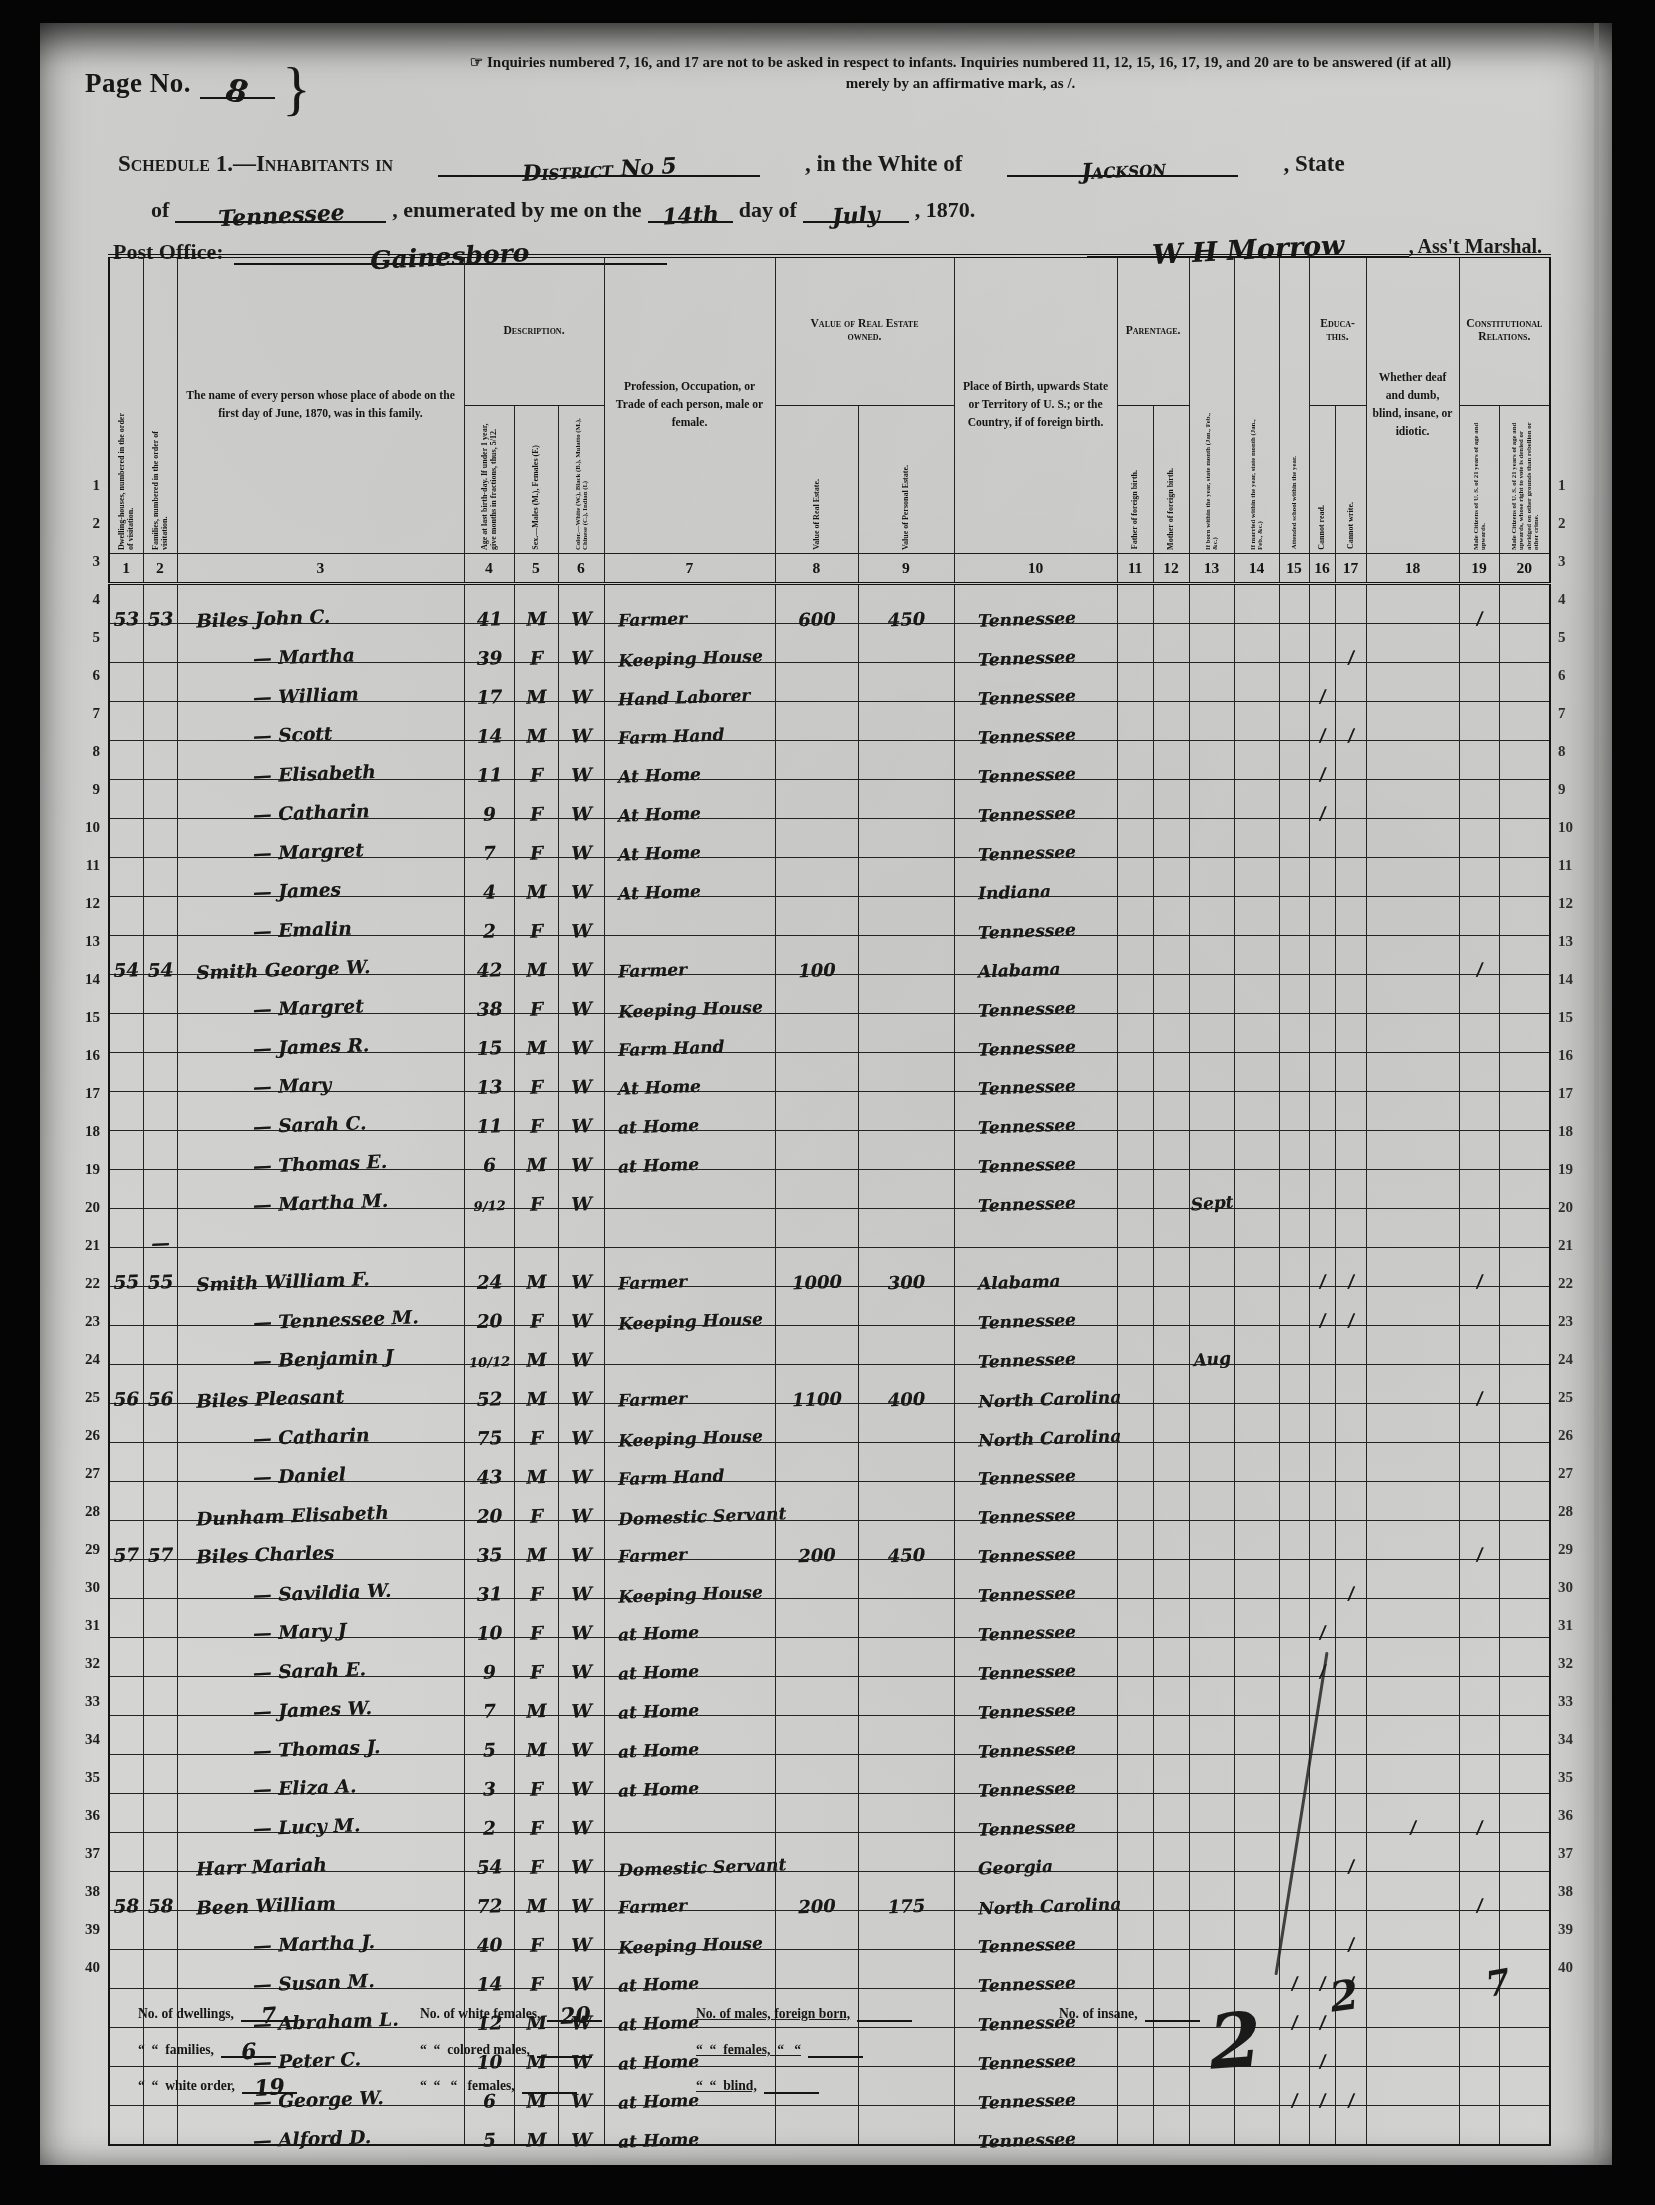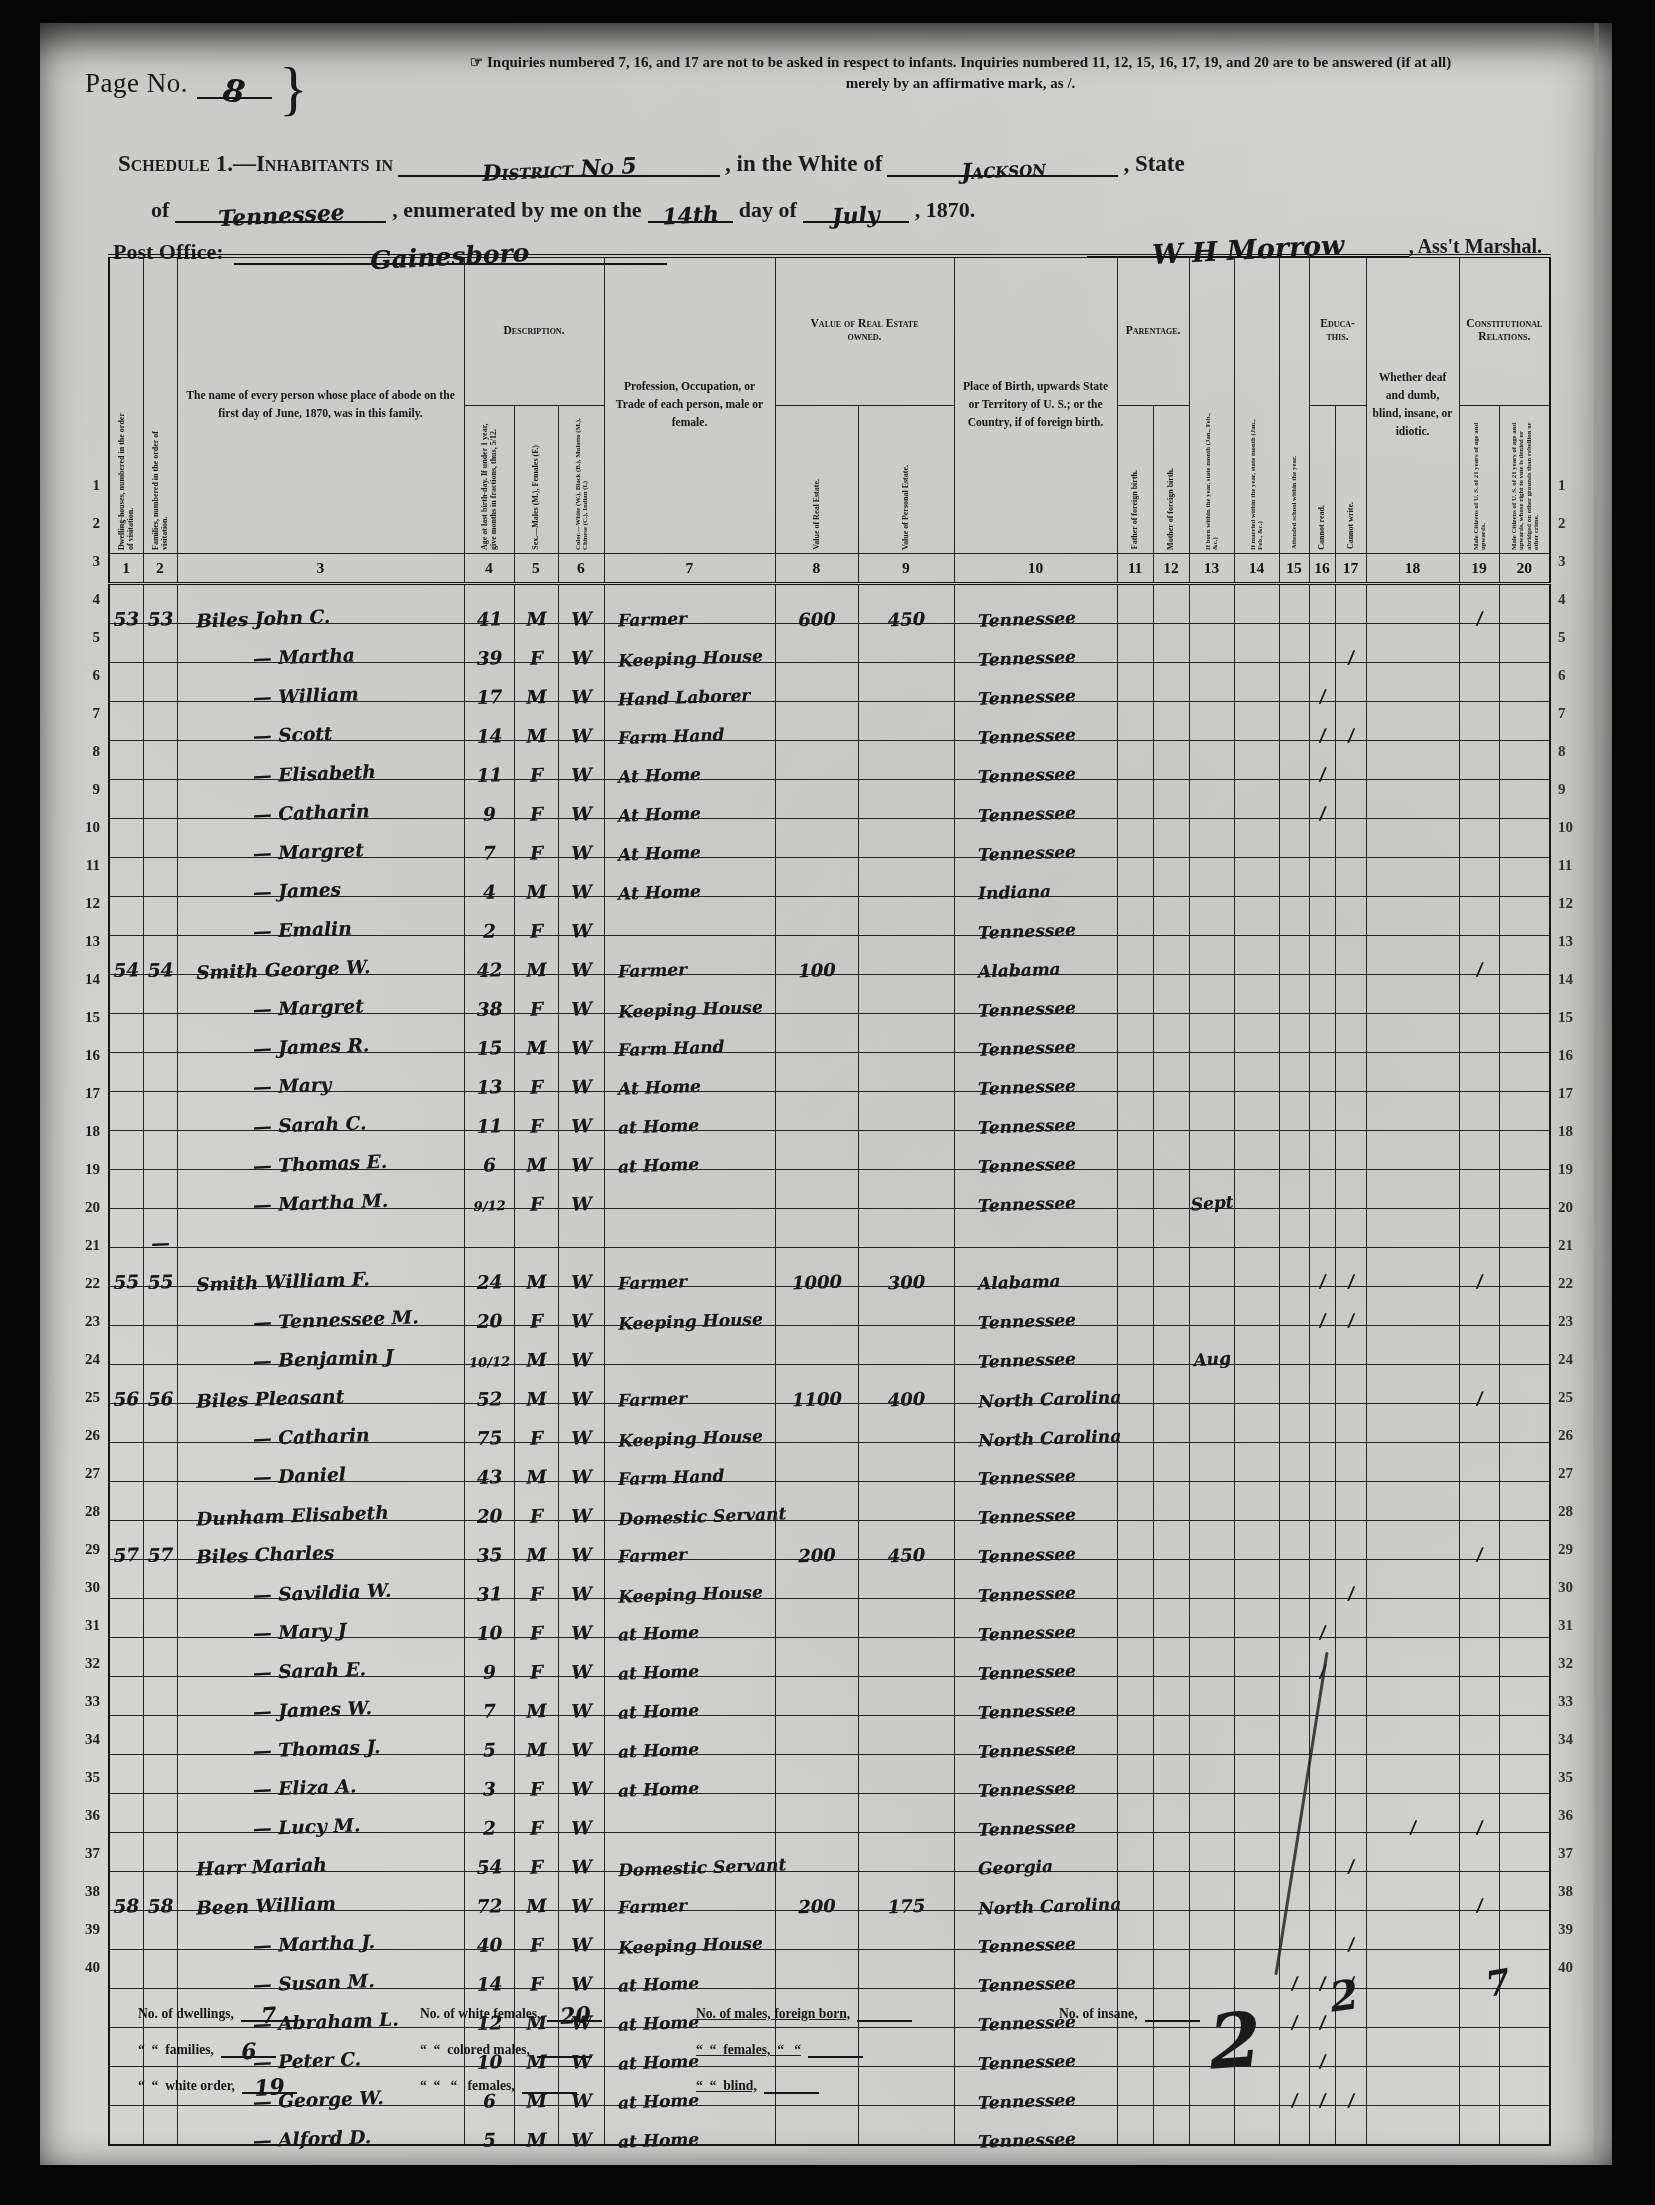--- a/index.html
+++ b/index.html
@@ -18,29 +18,29 @@
   .edge-strip{position:absolute;right:13px;top:0;width:5px;height:100%;background:#8a8a88;opacity:.35;}
 
   
   .printed{color:#171717;}
   .hw{font-family:"DejaVu Serif",serif;font-style:italic;font-weight:600;color:#191819;
       display:inline-block;transform:rotate(-1.5deg);text-shadow:0 0 0.5px rgba(25,25,25,.45);}
 
   
   .hdr{position:absolute;left:0;top:0;width:100%;}
   .pageno-row{position:absolute;left:45px;top:40px;display:flex;align-items:flex-end;}
-  .pageno-label{font-weight:400;font-size:27px;letter-spacing:0.5px;}
+  .pageno-label{font-weight:700;font-size:27px;letter-spacing:0.5px;}
   .pageno-blank{display:inline-flex;justify-content:center;align-items:flex-end;width:75px;
                 border-bottom:2.5px solid #161616;margin-left:9px;}
   .pageno-blank .hw{font-size:31px;line-height:.7;transform:rotate(8deg) translateY(6px);}
   .brace{font-size:60px;font-weight:400;line-height:.6;margin-left:7px;transform:translateY(7px);}
   .instructions{position:absolute;left:322px;top:29px;width:1197px;text-align:center;
                 font-weight:700;font-size:15px;line-height:1.45;white-space:pre-line;}
   .sched-line{position:absolute;left:78px;top:128px;width:1489px;font-weight:700;font-size:23px;
-              font-variant:small-caps;display:flex;align-items:flex-end;flex-wrap:nowrap;}
+              font-variant:small-caps;display:flex;align-items:flex-end;flex-wrap:nowrap;gap:40px;}
   .sched-line .plain{font-variant:normal;}
   .blank{display:inline-flex;justify-content:center;align-items:flex-end;border-bottom:2px solid #141414;}
   .blank .hw{font-size:22px;line-height:.8;transform:rotate(-3deg) translateY(4px);}
   .w-district{width:322px;margin:0 5px;}
   .w-county{width:231px;margin:0 5px;}
   .line2{position:absolute;left:111px;top:174px;width:1489px;font-weight:700;font-size:22px;
          display:flex;align-items:flex-end;}
   .w-state{width:211px;margin:0 6px;}
   .w-day{width:85px;margin:0 6px;}
   .w-month{width:106px;margin:0 6px;}

